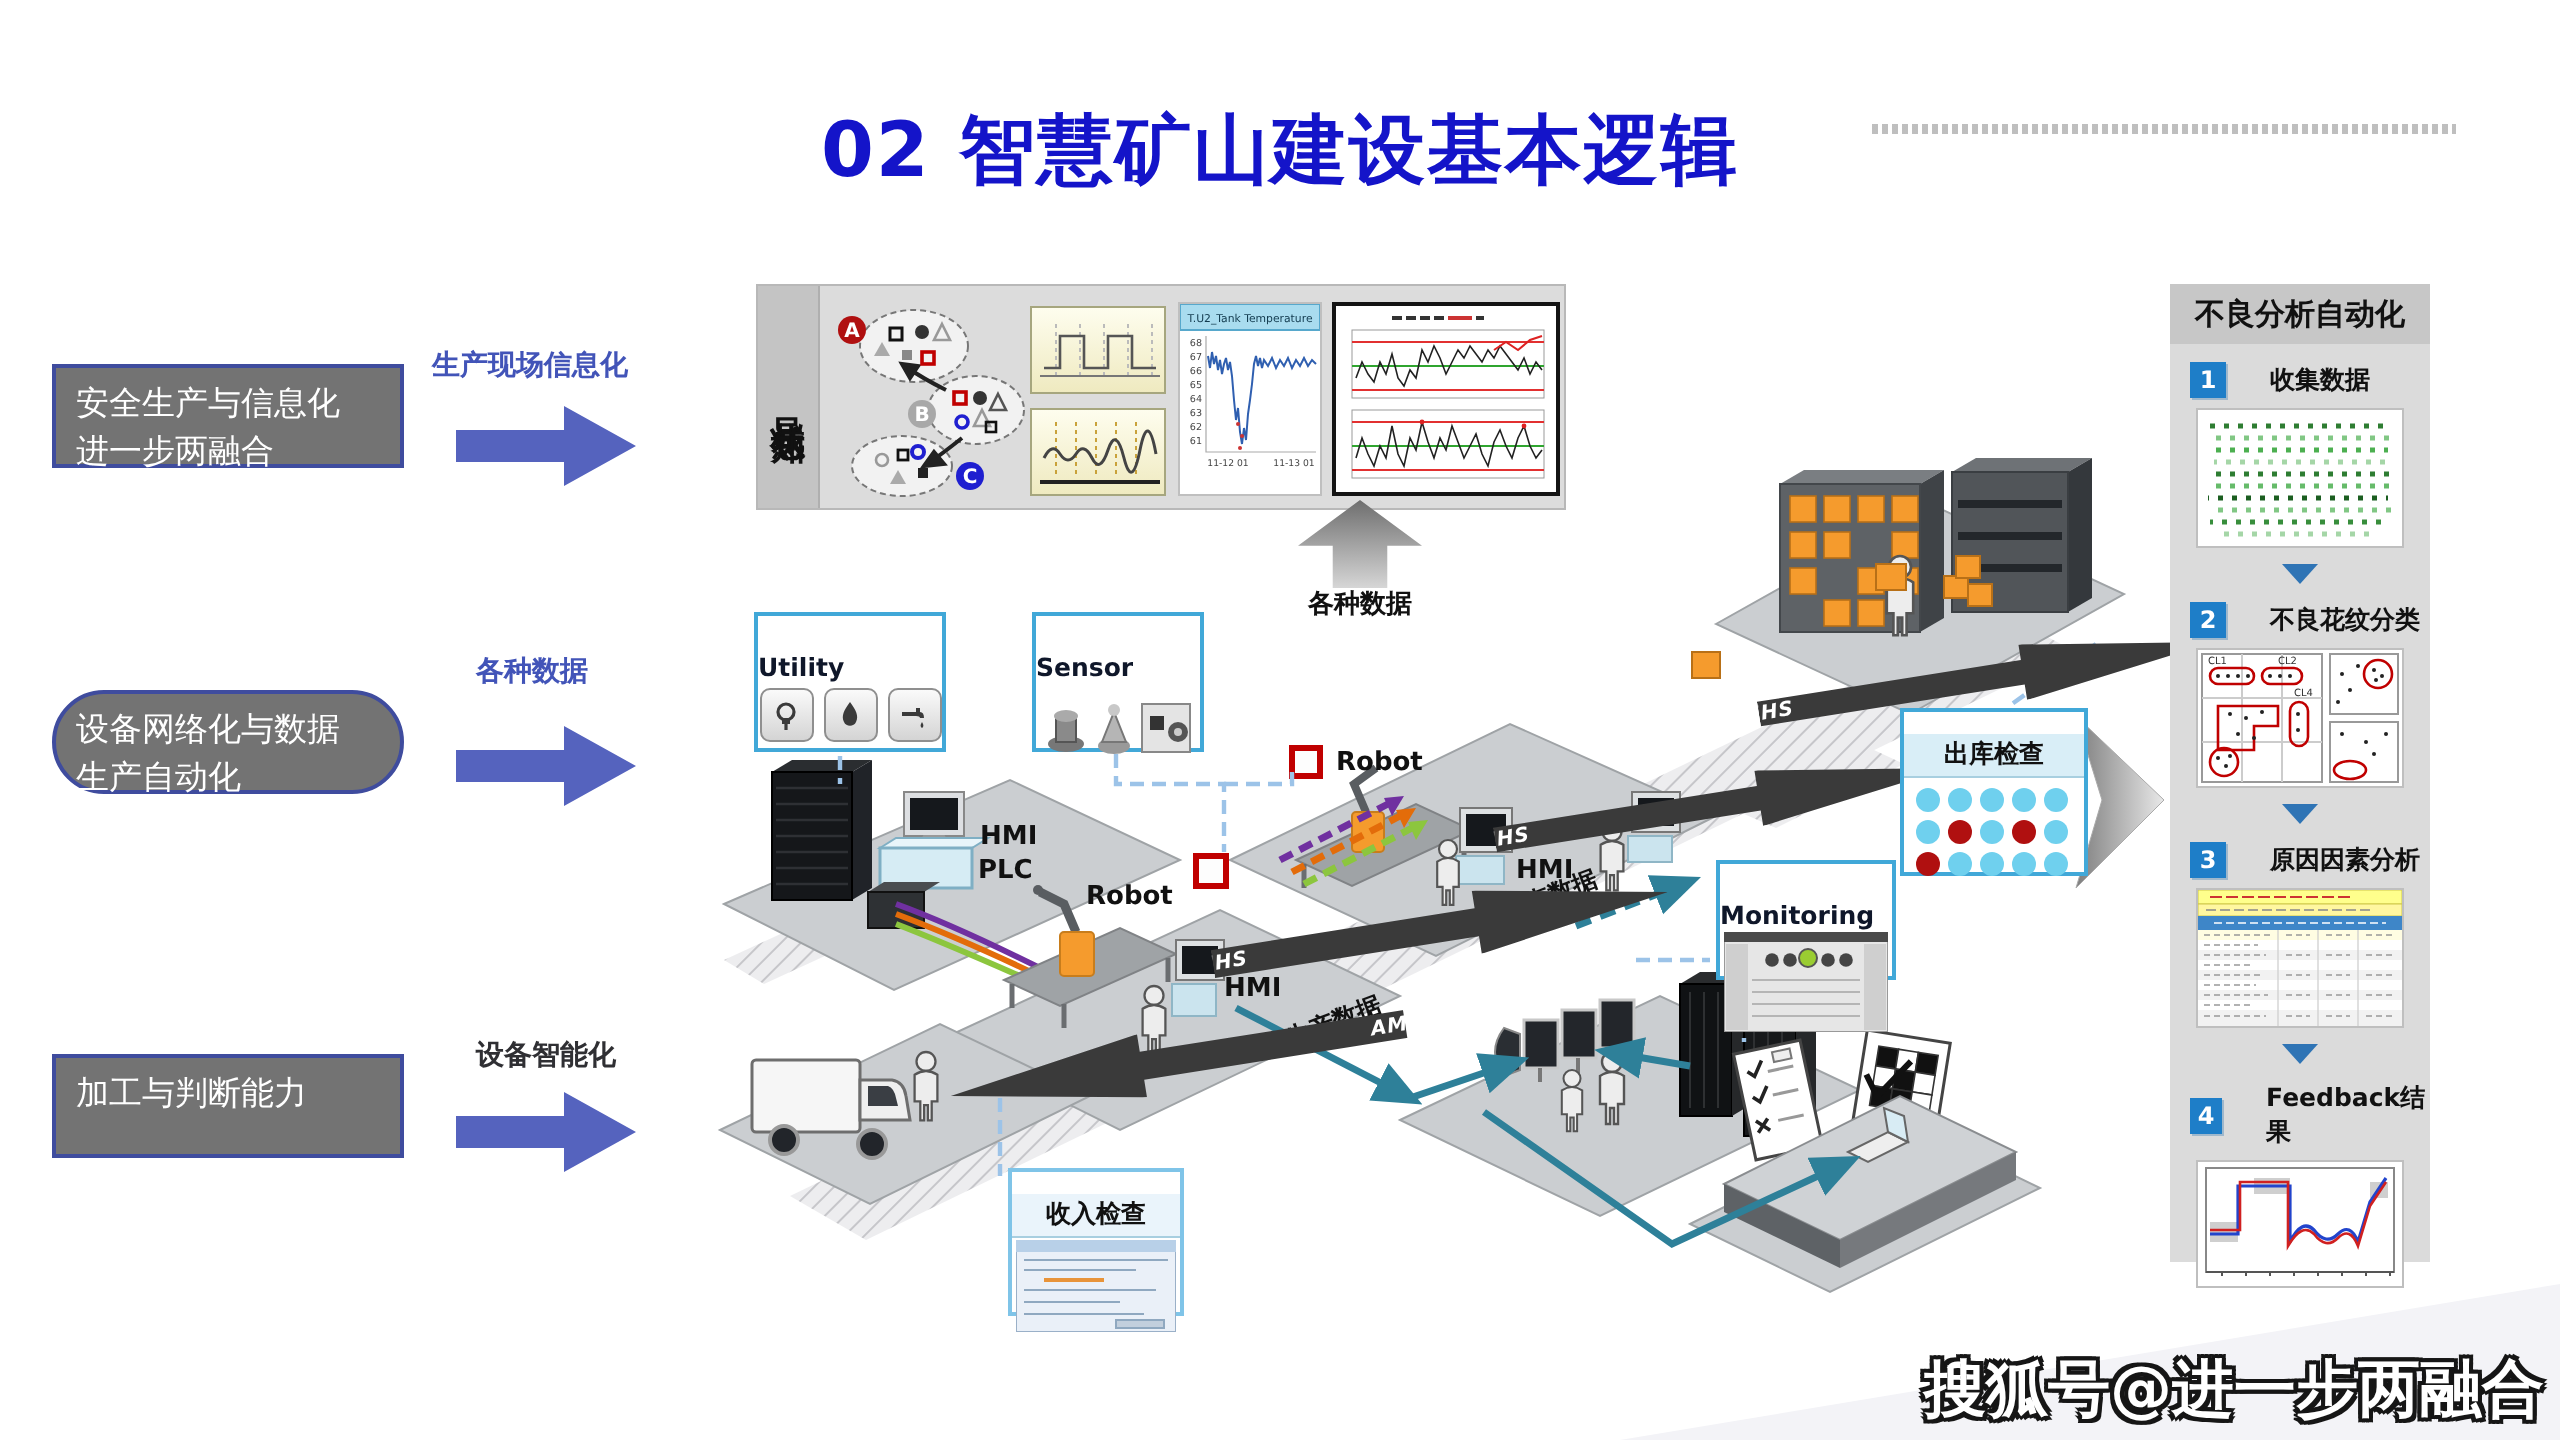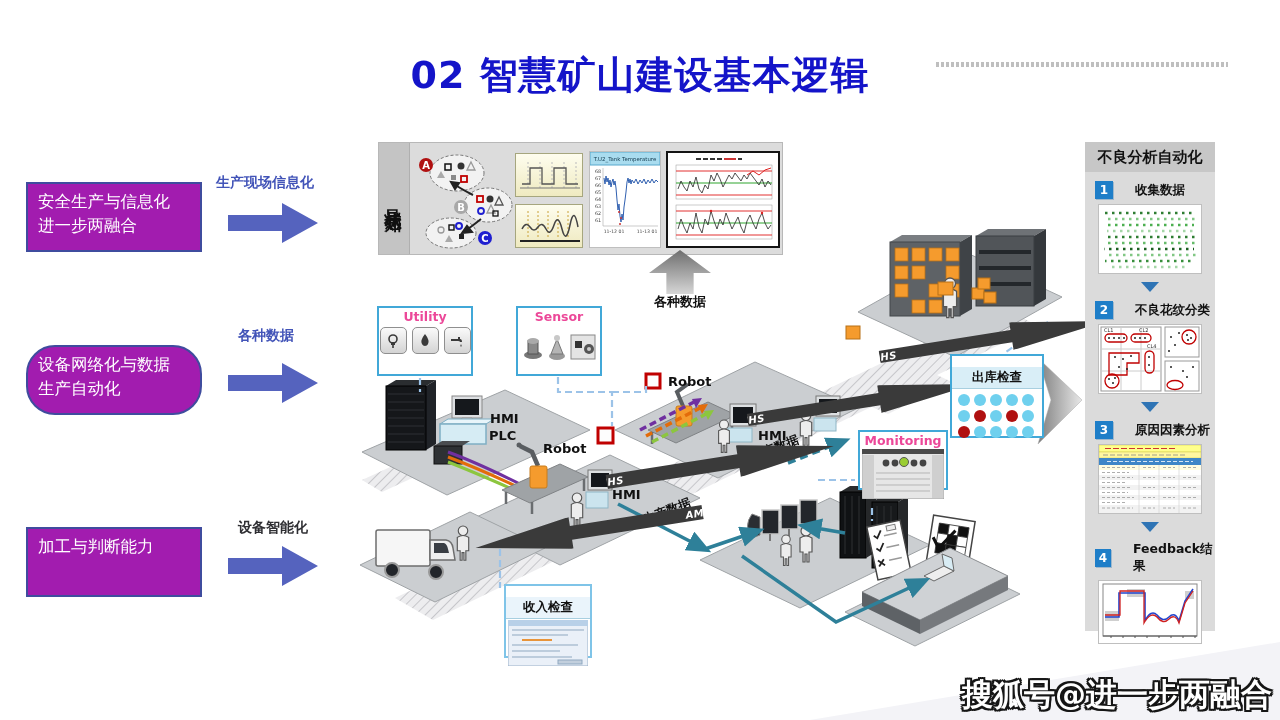--- a/index.html
+++ b/index.html
@@ -8,21 +8,21 @@
 
   
   .slide-title{position:absolute;left:0;top:50px;width:100%;text-align:center;
     font-size:38px;font-weight:800;color:#1414C9;letter-spacing:1px;}
   .fine-print{position:absolute;left:936px;top:62px;width:292px;height:5px;opacity:.55;
     background:repeating-linear-gradient(90deg,#8a8a8a 0 3px,transparent 3px 5px);}
   .bg-band{position:absolute;right:0;bottom:0;width:470px;height:78px;background:#F3F3F7;
     clip-path:polygon(0 100%,100% 0,100% 100%);}
 
   
-  .flow-box{position:absolute;width:176px;height:70px;background:#a21caf;border:2px solid #3F4C9E;
+  .flow-box{position:absolute;width:176px;height:52px;background:#737373;border:2px solid #3F4C9E;
     color:#FFF;font-size:16.5px;font-weight:500;line-height:1.45;padding:6px 0 0 10px;box-sizing:border-box;}
   .flow-arrow{position:absolute;width:90px;height:40px;background:#5563BE;
     clip-path:polygon(0 30%,60% 30%,60% 0,100% 50%,60% 100%,60% 70%,0 70%);}
   .flow-label{position:absolute;font-size:14px;font-weight:600;white-space:nowrap;}
   .label-blue{color:#4254B8;} .label-dark{color:#2F2F33;}
   .fb1{left:26px;top:182px;} .fa1{left:228px;top:203px;} .fl1{left:216px;top:174px;}
   .fb2{left:26px;top:345px;border-radius:29px;} .fa2{left:228px;top:363px;} .fl2{left:238px;top:327px;}
   .fb3{left:26px;top:527px;} .fa3{left:228px;top:546px;} .fl3{left:238px;top:519px;}
 
   
@@ -49,21 +49,21 @@
 
   .scene-label{position:absolute;font-size:13px;font-weight:700;color:#111;white-space:nowrap;}
   .rot-label{font-size:12.5px;transform:rotate(-21deg);}
 
   .amhs{position:absolute;background:#3A3A3A;color:#FFF;display:flex;align-items:center;justify-content:center;
     font-size:10px;font-weight:700;font-style:italic;letter-spacing:.5px;transform:rotate(-9deg);}
   .amhs-right{clip-path:polygon(0 28%,58% 28%,58% 0,100% 50%,58% 100%,58% 72%,0 72%);padding-right:18%;box-sizing:border-box;}
   .amhs-left{clip-path:polygon(100% 28%,42% 28%,42% 0,0 50%,42% 100%,42% 72%,100% 72%);padding-left:18%;box-sizing:border-box;}
 
   .mini-panel{position:absolute;background:#FFF;border:2px solid #41A8D8;box-sizing:border-box;}
-  .mini-title{text-align:center;font-size:12.5px;font-weight:700;color:#ec4899;padding-top:1px;}
+  .mini-title{font-size:12.5px;font-weight:700;color:#0f172a;padding-top:18px;}
   .panel-header{background:#D9EEF7;border-bottom:1px solid #A8CFE0;text-align:center;
     font-size:12.5px;font-weight:700;color:#111;padding:2px 0;margin-top:11px;}
   .icon-row{display:flex;justify-content:center;gap:5px;margin-top:3px;}
   .util-icon{width:25px;height:25px;border:1.5px solid #8F8F8F;border-radius:5px;
     background:linear-gradient(180deg,#FAFAFA,#D4D4D4);display:flex;align-items:center;justify-content:center;}
 
   .dot-grid{padding:5px 4px 0 6px;}
   .dot-row{display:flex;gap:4px;margin-bottom:4px;}
   .dot{width:12px;height:12px;border-radius:50%;}
   .dot-blue{background:#6FD0EE;} .dot-red{background:#B01010;}

